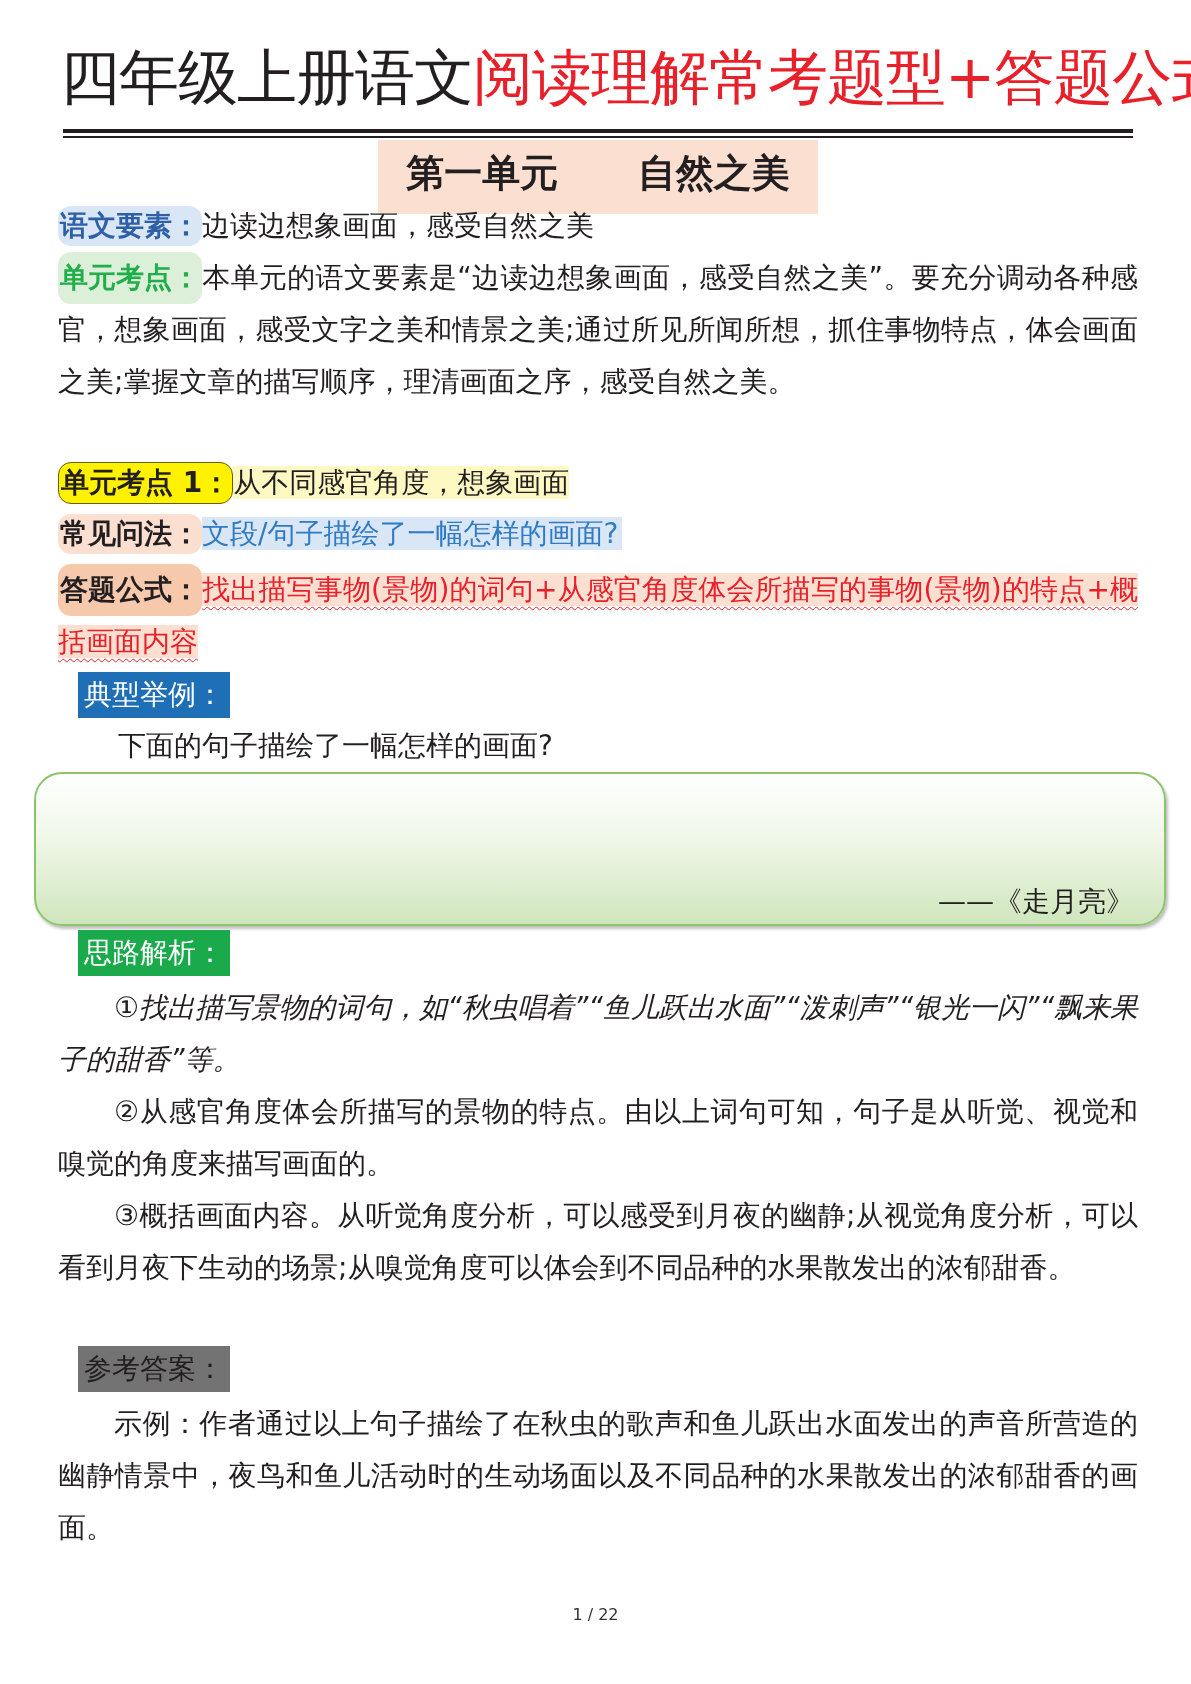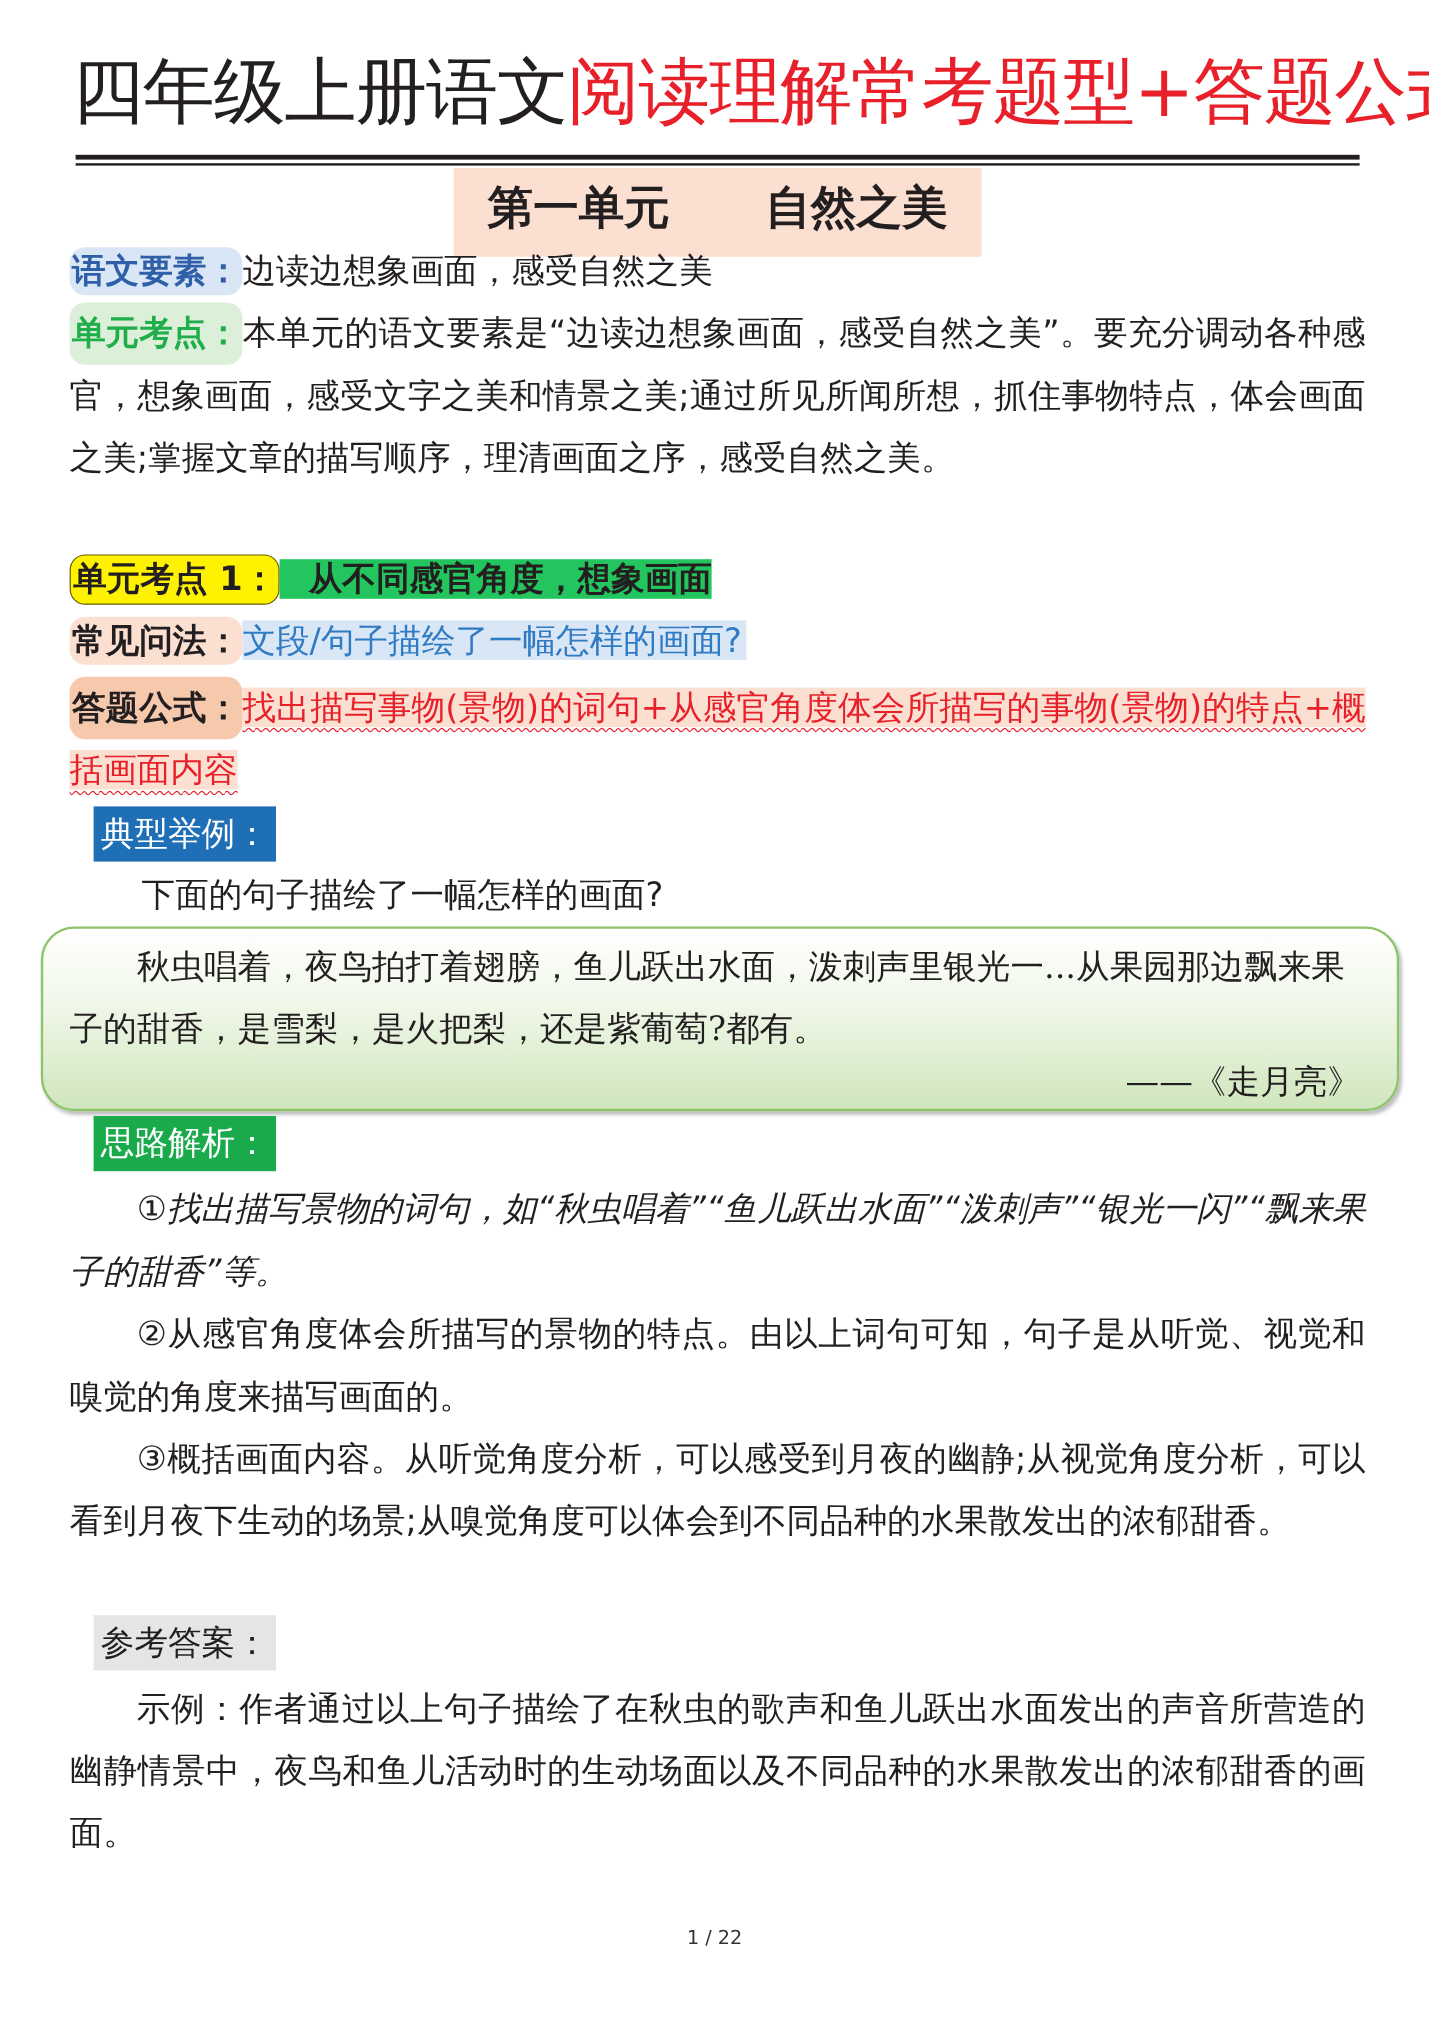--- a/index.html
+++ b/index.html
@@ -26,32 +26,32 @@
     position: absolute; left: 58px; font-size: 28px; line-height: 40px; white-space: nowrap;
   }
   .para {
     position: absolute; left: 58px; width: 1080px; font-size: 28px; line-height: 52px;
     text-align: justify;
   }
   .lbl { display: inline-block; padding: 0 2px; font-weight: bold; border-radius: 13px; }
   .lbl-blue { background: #d9e6f5; color: #2f5fa7; }
   .lbl-green { background: #dcefd8; color: #1fae4a; }
   .lbl-yellow { background: #fff200; color: #231f20; border: 1px solid #6b5c00; }
-  .txt-yellow { background: #22c55e; font-weight: bold; padding-left: 24px; }
+  .txt-yellow { background: #fef9c3; font-weight: normal; }
   .lbl-peach { background: #fbe0d2; color: #231f20; }
   .txt-lightblue { background: #d9e6f5; color: #2f7bc4; padding-right: 4px; }
   .lbl-salmon { background: #f6c9ad; color: #231f20; }
   .txt-red { background: #fbe0d2; color: #e8202a; text-decoration: underline wavy #e8202a; text-decoration-thickness: 1px; text-underline-offset: 7px; }
   .tag {
     position: absolute; left: 58px; height: 46px; line-height: 46px; font-size: 28px;
     padding: 0 6px; color: #ffffff; margin-left: 20px;
   }
   .tag-blue { background: #1f6fb6; }
   .tag-green { background: #1aaa4b; }
-  .tag-lightgreen { background: #e5e5e5; color: #231f20; }
+  .tag-lightgreen { background: #737373; color: #231f20; }
   .quote-box {
     position: absolute; left: 34px; top: 772px; width: 1128px; height: 150px;
     border: 2px solid #8dc46b; border-radius: 28px;
     background: linear-gradient(to bottom, #ffffff 0%, #f1f8ea 40%, #cfe6bd 100%);
     box-shadow: 2px 3px 3px rgba(0,0,0,0.25);
     font-family: "DejaVu Serif", "Liberation Serif", serif;
   }
   .quote-text {
     position: absolute; left: 22px; top: 6px; width: 1090px; font-size: 28px; line-height: 52px;
     text-indent: 2em;
@@ -94,21 +94,20 @@
 
 <div class="para" style="top:564px; line-height:52px;">
   <span class="lbl lbl-salmon">答题公式：</span><span class="txt-red">找出描写事物(景物)的词句+从感官角度体会所描写的事物(景物)的特点+概括画面内容</span>
 </div>
 
 <div class="tag tag-blue" style="top:672px;">典型举例：</div>
 
 <div class="line" style="top:726px; left:118px;">下面的句子描绘了一幅怎样的画面?</div>
 
 <div class="quote-box">
-  <div class="quote-text">秋虫唱着，夜鸟拍打着翅膀，鱼儿跃出水面，泼刺声里银光一...从果园那边飘来果子的甜香，是雪梨，是火把梨，还是紫葡萄?都有。</div>
   <div class="quote-source">——《走月亮》</div>
 </div>
 
 <div class="tag tag-green" style="top:930px;">思路解析：</div>
 
 <div class="para indent" style="top:982px;font-style:italic;">①找出描写景物的词句，如“秋虫唱着”“鱼儿跃出水面”“泼刺声”“银光一闪”“飘来果子的甜香”等。</div>
 <div class="para indent" style="top:1086px;">②从感官角度体会所描写的景物的特点。由以上词句可知，句子是从听觉、视觉和嗅觉的角度来描写画面的。</div>
 <div class="para indent" style="top:1190px;">③概括画面内容。从听觉角度分析，可以感受到月夜的幽静;从视觉角度分析，可以看到月夜下生动的场景;从嗅觉角度可以体会到不同品种的水果散发出的浓郁甜香。</div>
 
 <div class="tag tag-lightgreen" style="top:1346px;">参考答案：</div>

